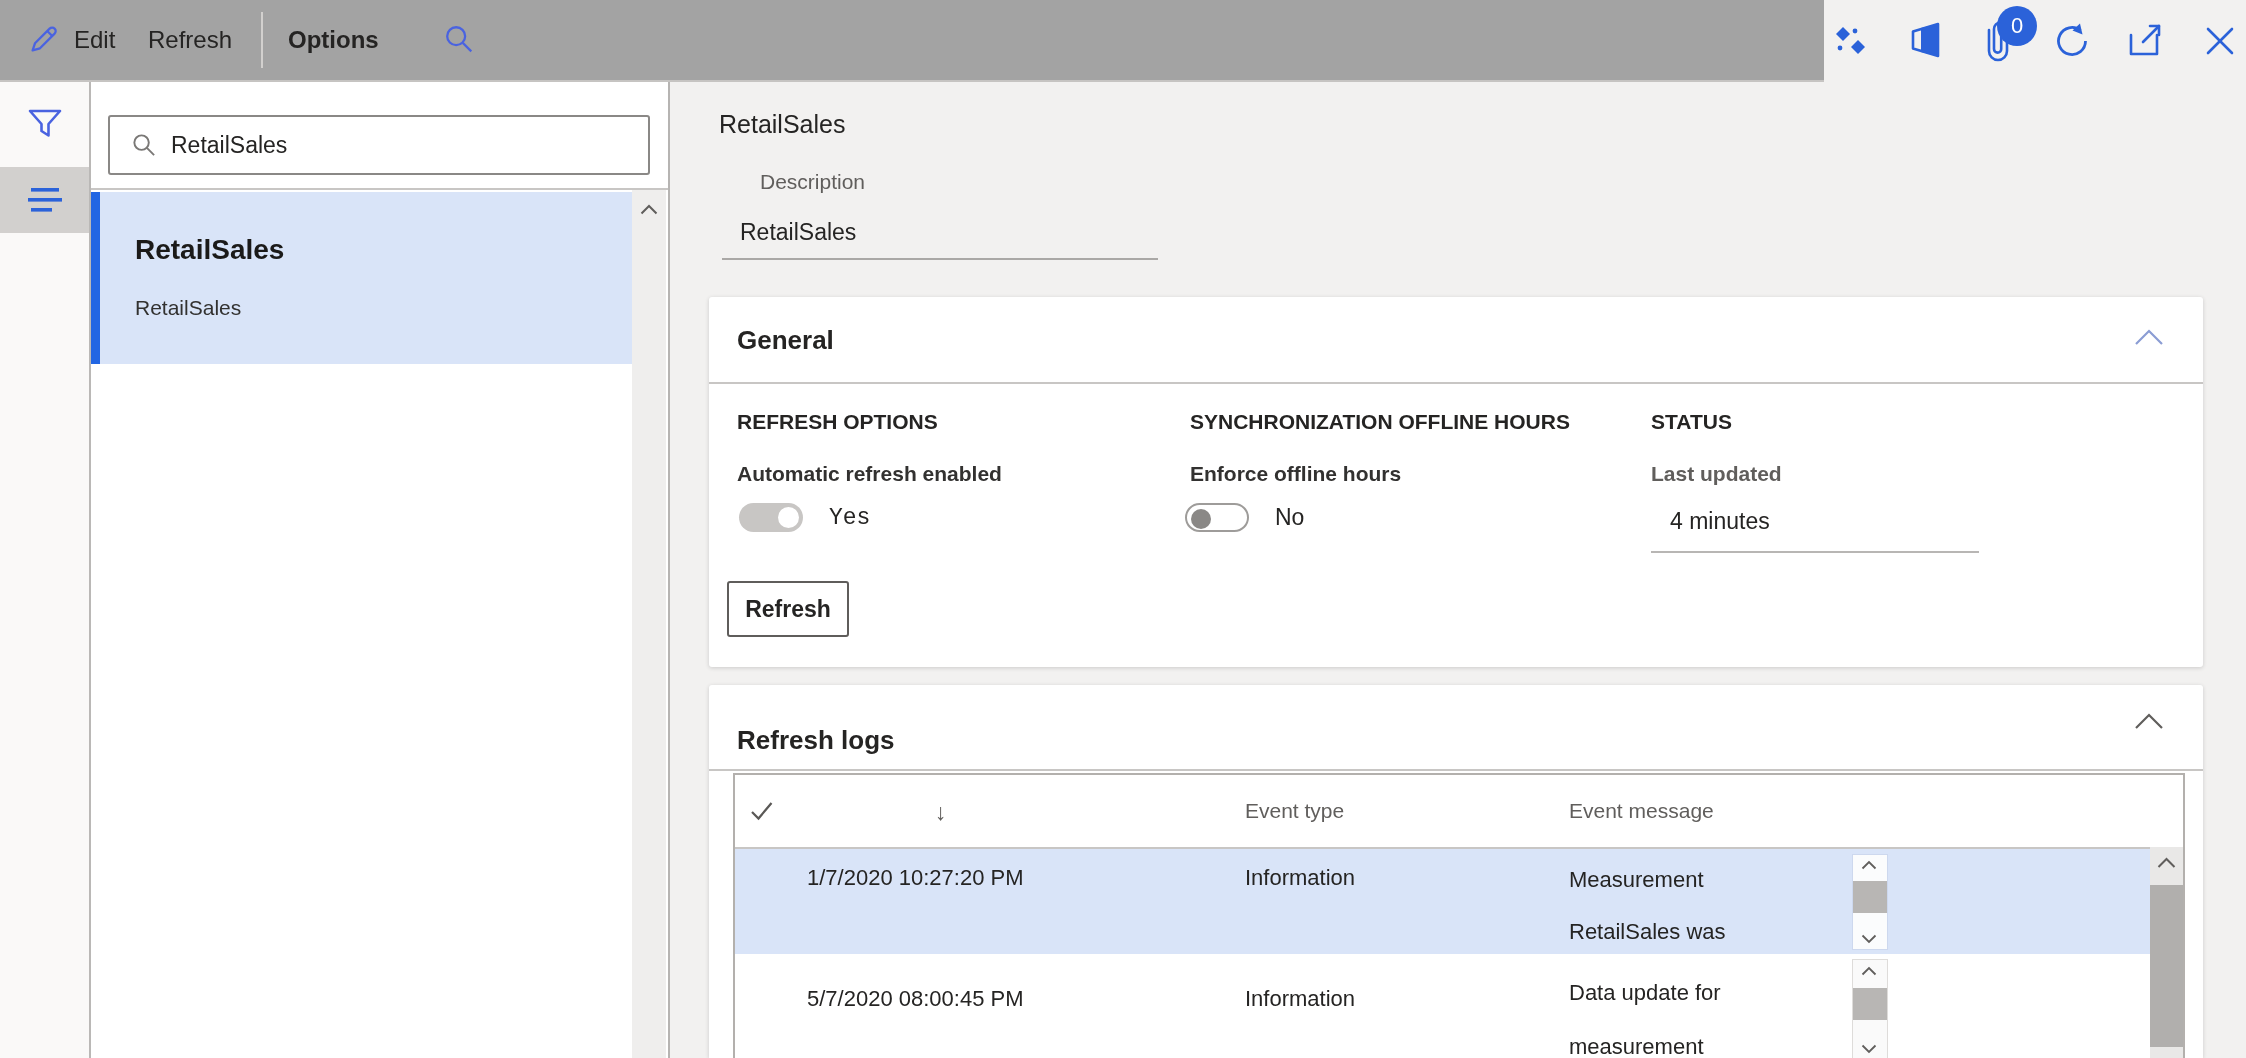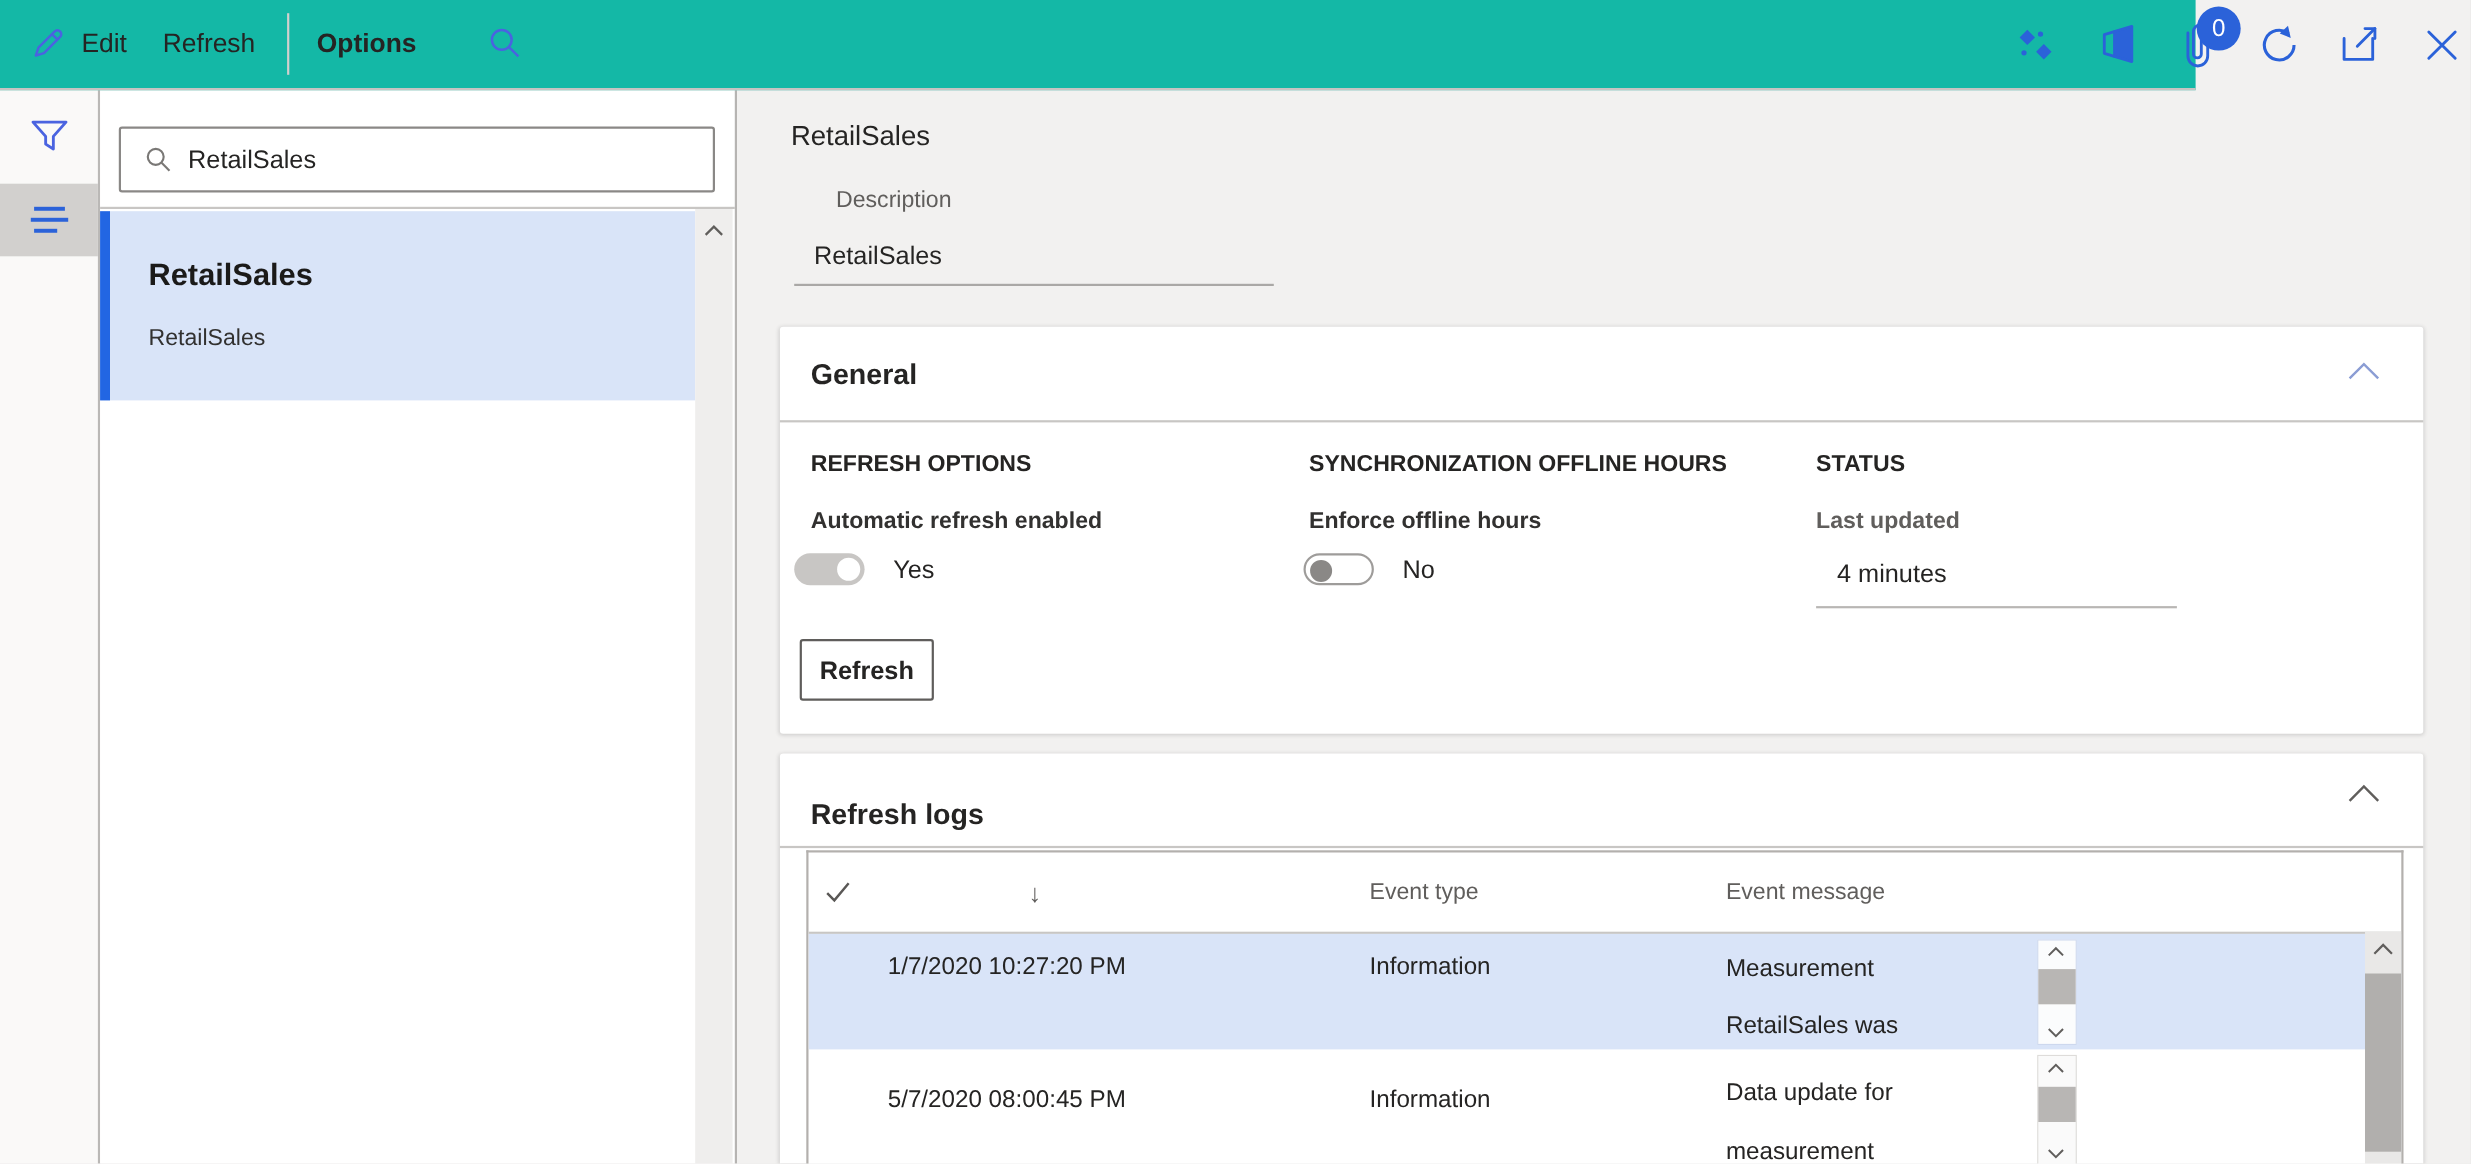--- a/index.html
+++ b/index.html
@@ -1,21 +1,21 @@
 <!DOCTYPE html>
 <html><head>
 <meta charset="utf-8">
 <style>
   html,body{margin:0;padding:0;background:#e9e8e7;}
   .screen{position:relative;width:2246px;height:1058px;background:#f2f1f0;overflow:hidden;
           font-family:"Liberation Sans","DejaVu Sans",sans-serif;color:#252423;}
   svg{display:block;}
 
   
-  .topbar{position:absolute;left:0;top:0;width:1996px;height:80px;background:#14b8a6;
+  .topbar{position:absolute;left:0;top:0;width:1824px;height:80px;background:#a3a3a3;
           border-bottom:2px solid #c6c4c2;z-index:5;}
   .tb-item{position:absolute;top:0;height:80px;display:flex;align-items:center;gap:14px;
            font-size:24px;color:#252423;cursor:default;}
   .tb-divider{position:absolute;left:261px;top:12px;width:2px;height:56px;background:#d2d0ce;}
   .win-icon{position:absolute;top:21px;width:40px;height:40px;}
   .badge{position:absolute;left:1997px;top:6px;width:40px;height:40px;border-radius:50%;
          background:#2b62d9;color:#fff;font-size:22px;display:flex;align-items:center;
          justify-content:center;z-index:6;}
 
   
@@ -221,21 +221,21 @@
         <div class="card-chevron">
           <svg width="32" height="20" viewBox="0 0 32 20" fill="none" stroke="#8b9dd4" stroke-width="2.2">
             <polyline points="3,17 16,4 29,17"></polyline>
           </svg>
         </div>
         <div class="card-rule"></div>
       </div>
 
       <div class="grp-head" style="left:28px;">REFRESH OPTIONS</div>
       <div class="fld-label" style="left:28px;">Automatic refresh enabled</div>
-      <div class="toggle-row" style="left:13px;">
+      <div class="toggle-row" style="left:30px;font-family:Liberation Mono, monospace;">
         <div class="pill on">
           <div class="knob"></div>
         </div>
         <div class="toggle-text">Yes</div>
       </div>
       <button class="refresh-btn">Refresh</button>
 
       <div class="grp-head" style="left:481px;">SYNCHRONIZATION OFFLINE HOURS</div>
       <div class="fld-label" style="left:481px;">Enforce offline hours</div>
       <div class="toggle-row" style="left:476px;">

